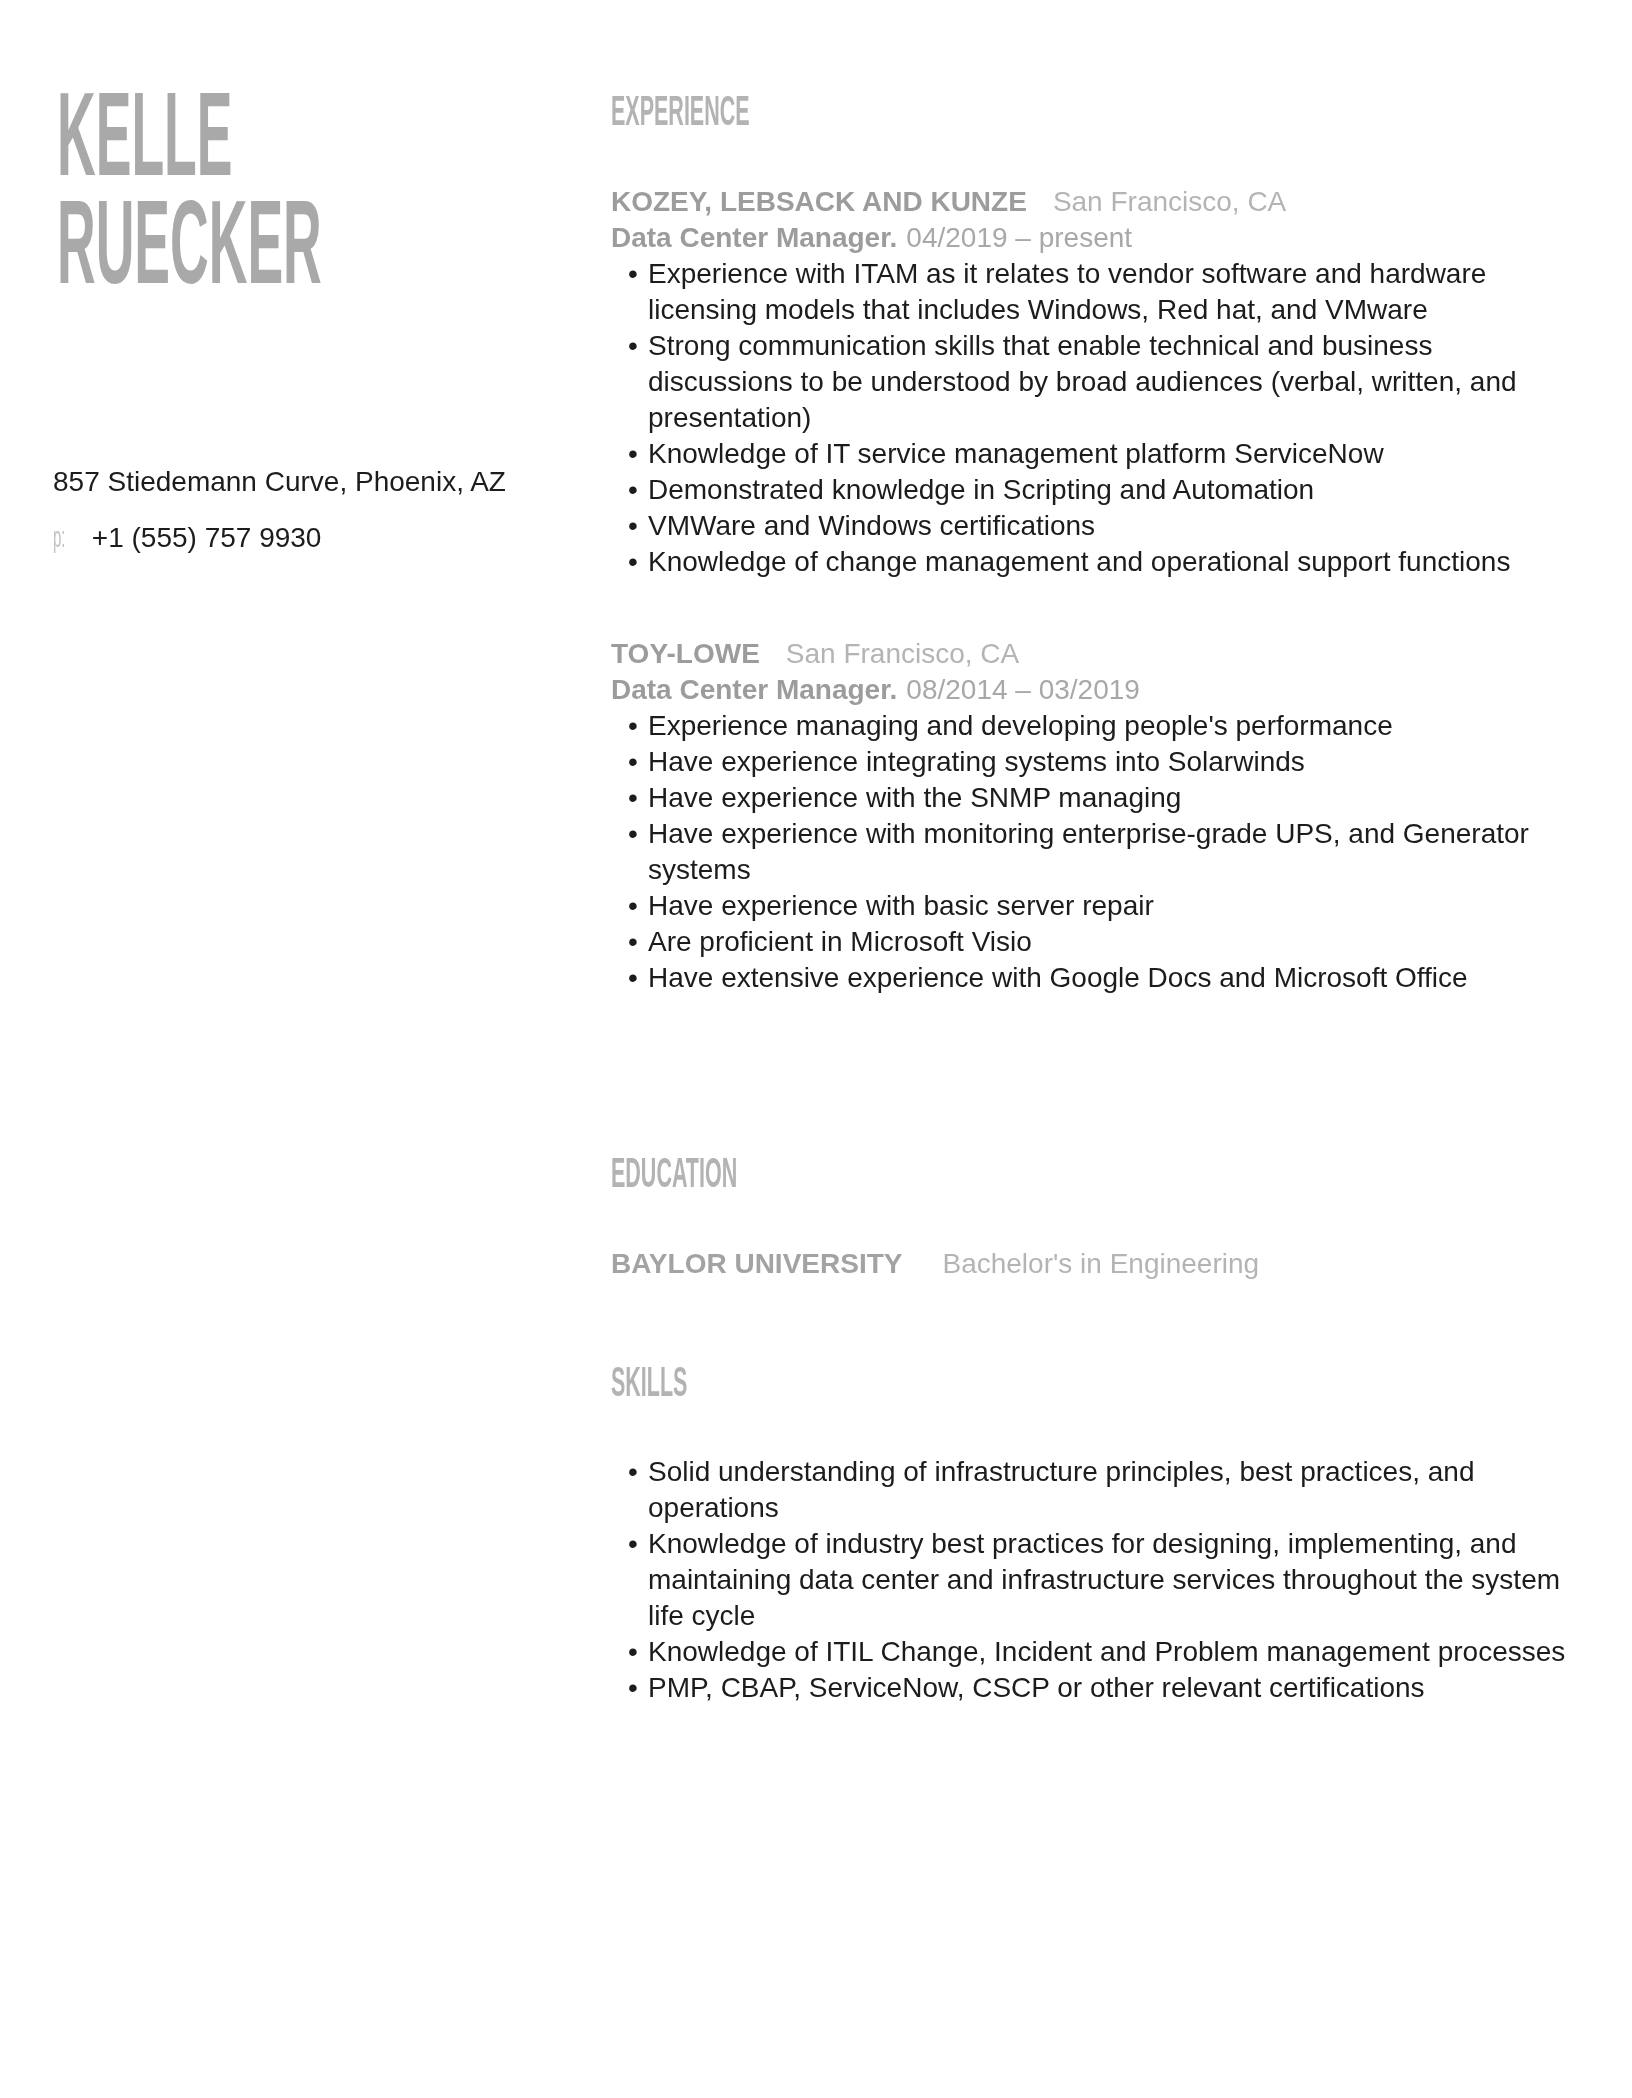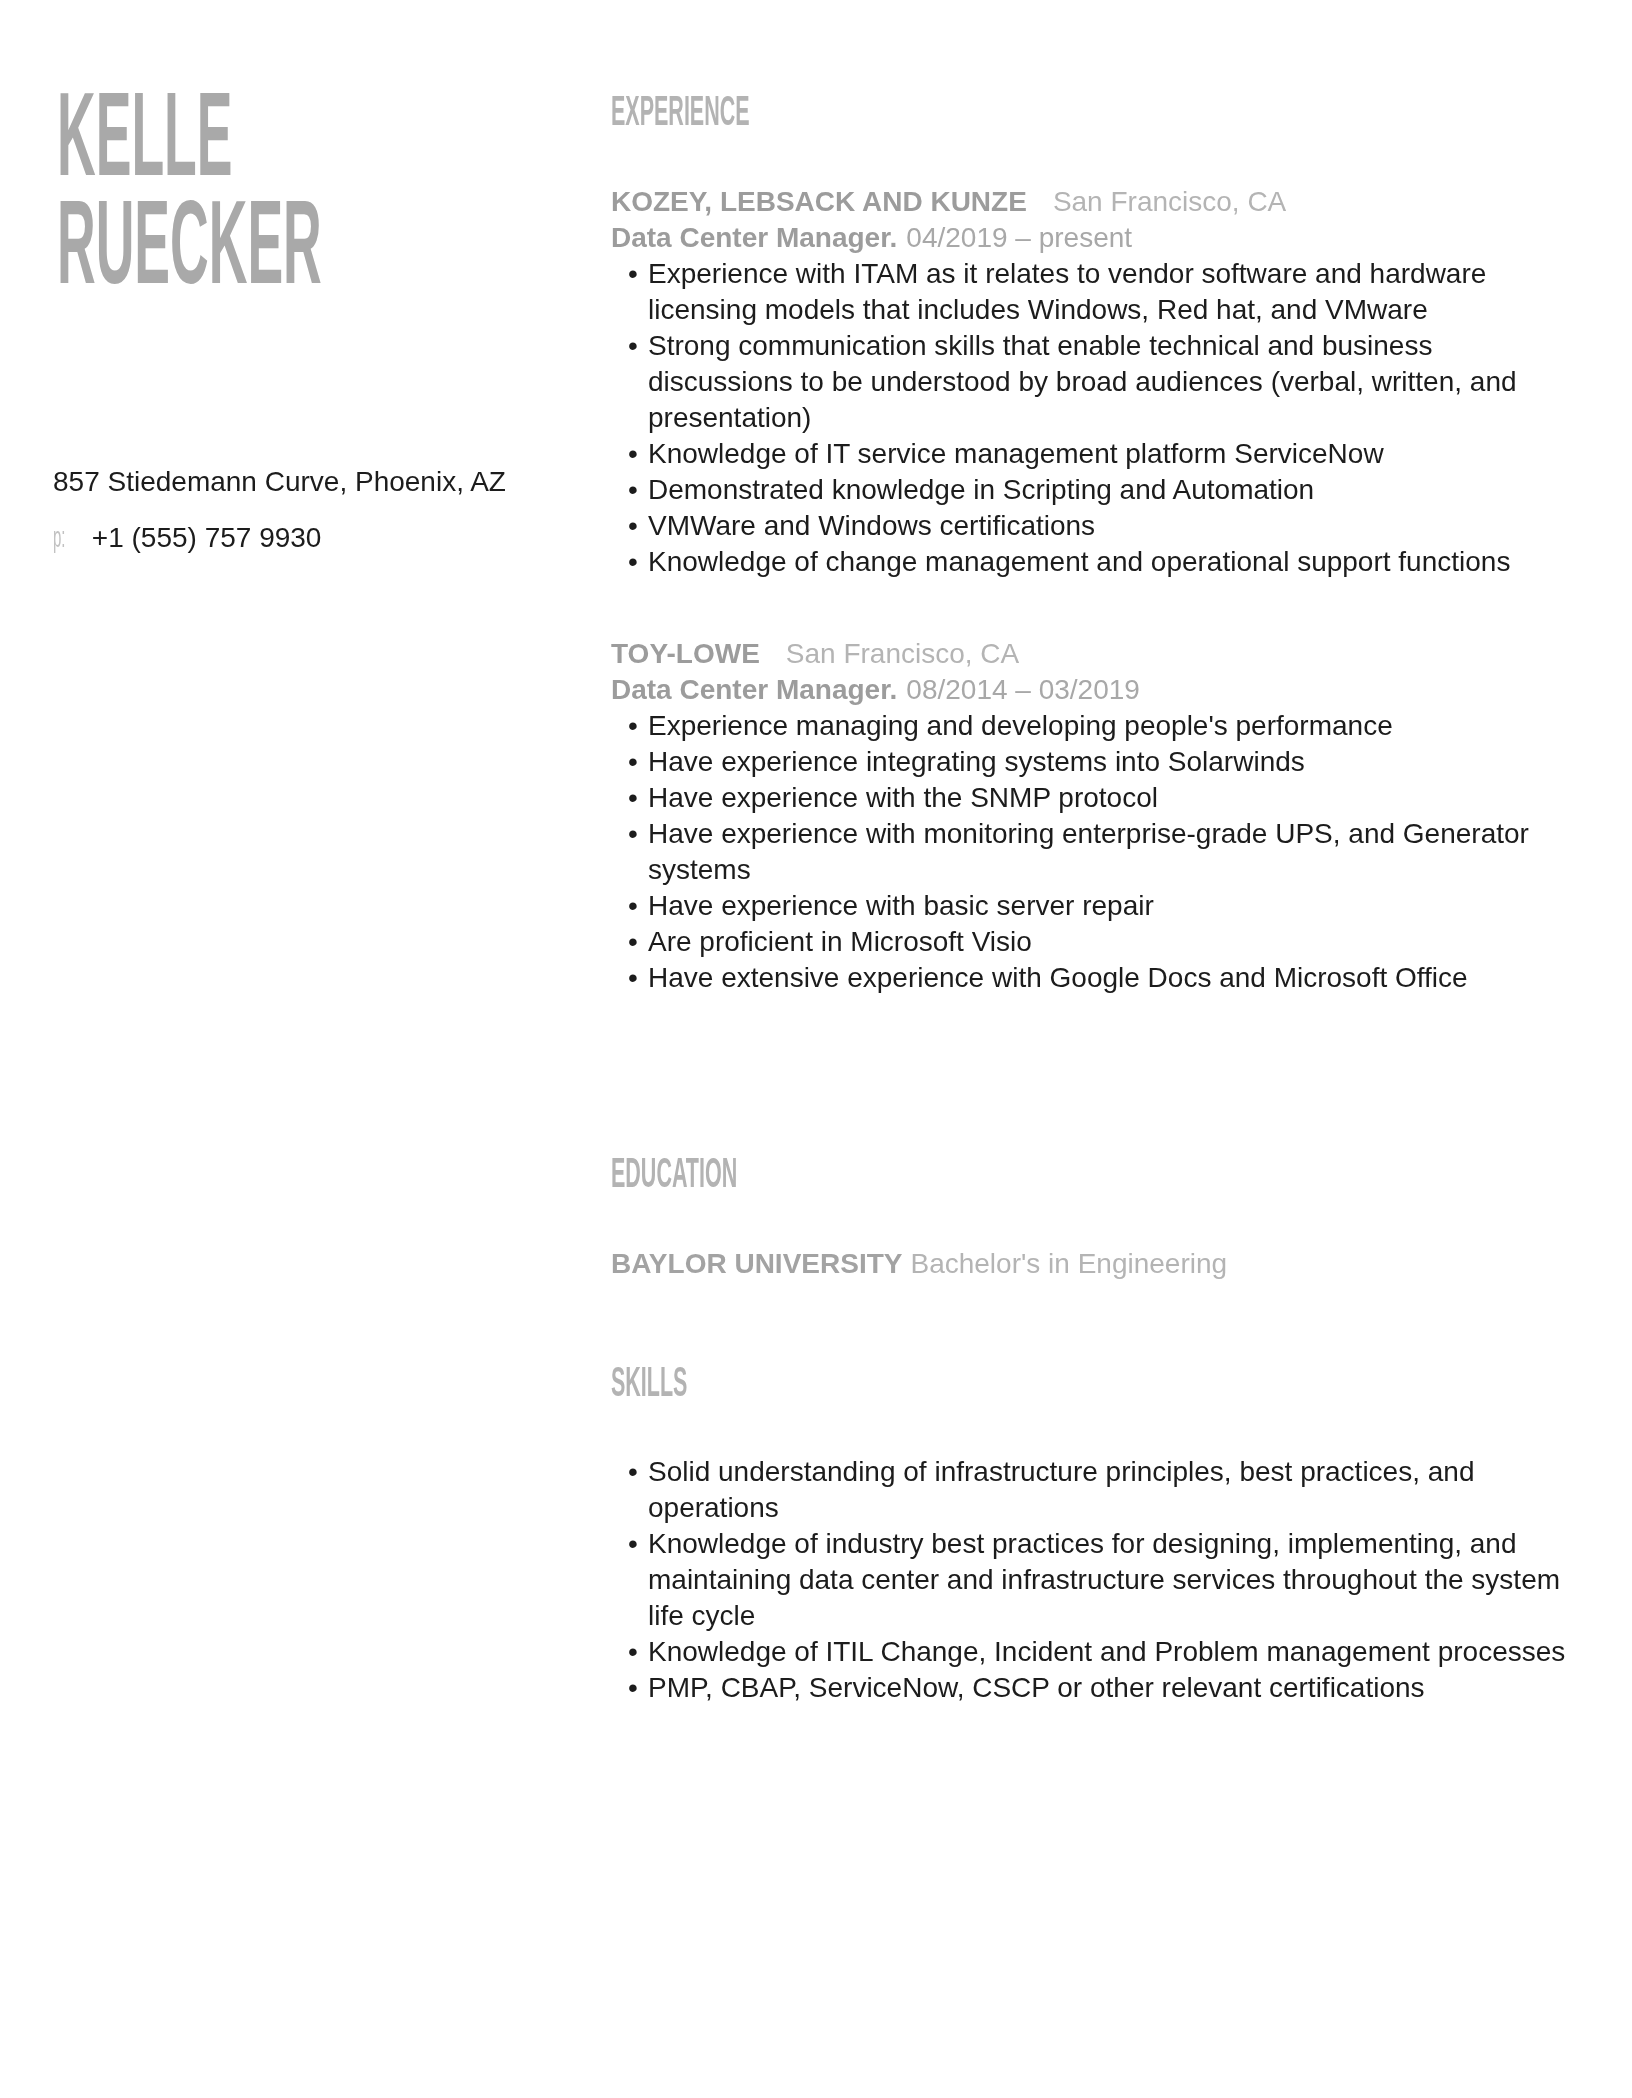--- a/index.html
+++ b/index.html
@@ -86,21 +86,21 @@
   #job-2 { top: 636px; }
   #edu-line { top: 1246px; }
   #skills-list-wrap { top: 1454px; }
 
   .company { font-weight: bold; color: #9c9c9c; }
   .location { color: #b4b4b4; margin-left: 26px; }
   .role { font-weight: bold; color: #9c9c9c; }
   .dates { color: #a8a8a8; margin-left: 9px; }
 
   .school { font-weight: bold; color: #a3a3a3; }
-  .degree { color: #b4b4b4; margin-left: 8px; }
+  .degree { color: #b4b4b4; margin-left: 40px; }
 
   ul.bullets {
     list-style: none;
     margin: 0;
     padding-left: 37px;
     color: #1c1c1c;
   }
   ul.bullets li { position: relative; }
   ul.bullets li::before {
     content: "\2022";
@@ -149,21 +149,21 @@
   <div class="block" id="job-2">
     <div>
       <span class="company">TOY-LOWE</span><span class="location">San Francisco, CA</span>
     </div>
     <div>
       <span class="role">Data Center Manager.</span><span class="dates">08/2014 – 03/2019</span>
     </div>
     <ul class="bullets">
         <li>Experience managing and developing people's performance</li>
         <li>Have experience integrating systems into Solarwinds</li>
-        <li>Have experience with the SNMP protocol</li>
+        <li>Have experience with the SNMP managing</li>
         <li>Have experience with monitoring enterprise-grade UPS, and Generator systems</li>
         <li>Have experience with basic server repair</li>
         <li>Are proficient in Microsoft Visio</li>
         <li>Have extensive experience with Google Docs and Microsoft Office</li>
       </ul>
   </div>
 
   <div class="sec-header" id="hdr-education">EDUCATION</div>
 
   <div class="block" id="edu-line">

